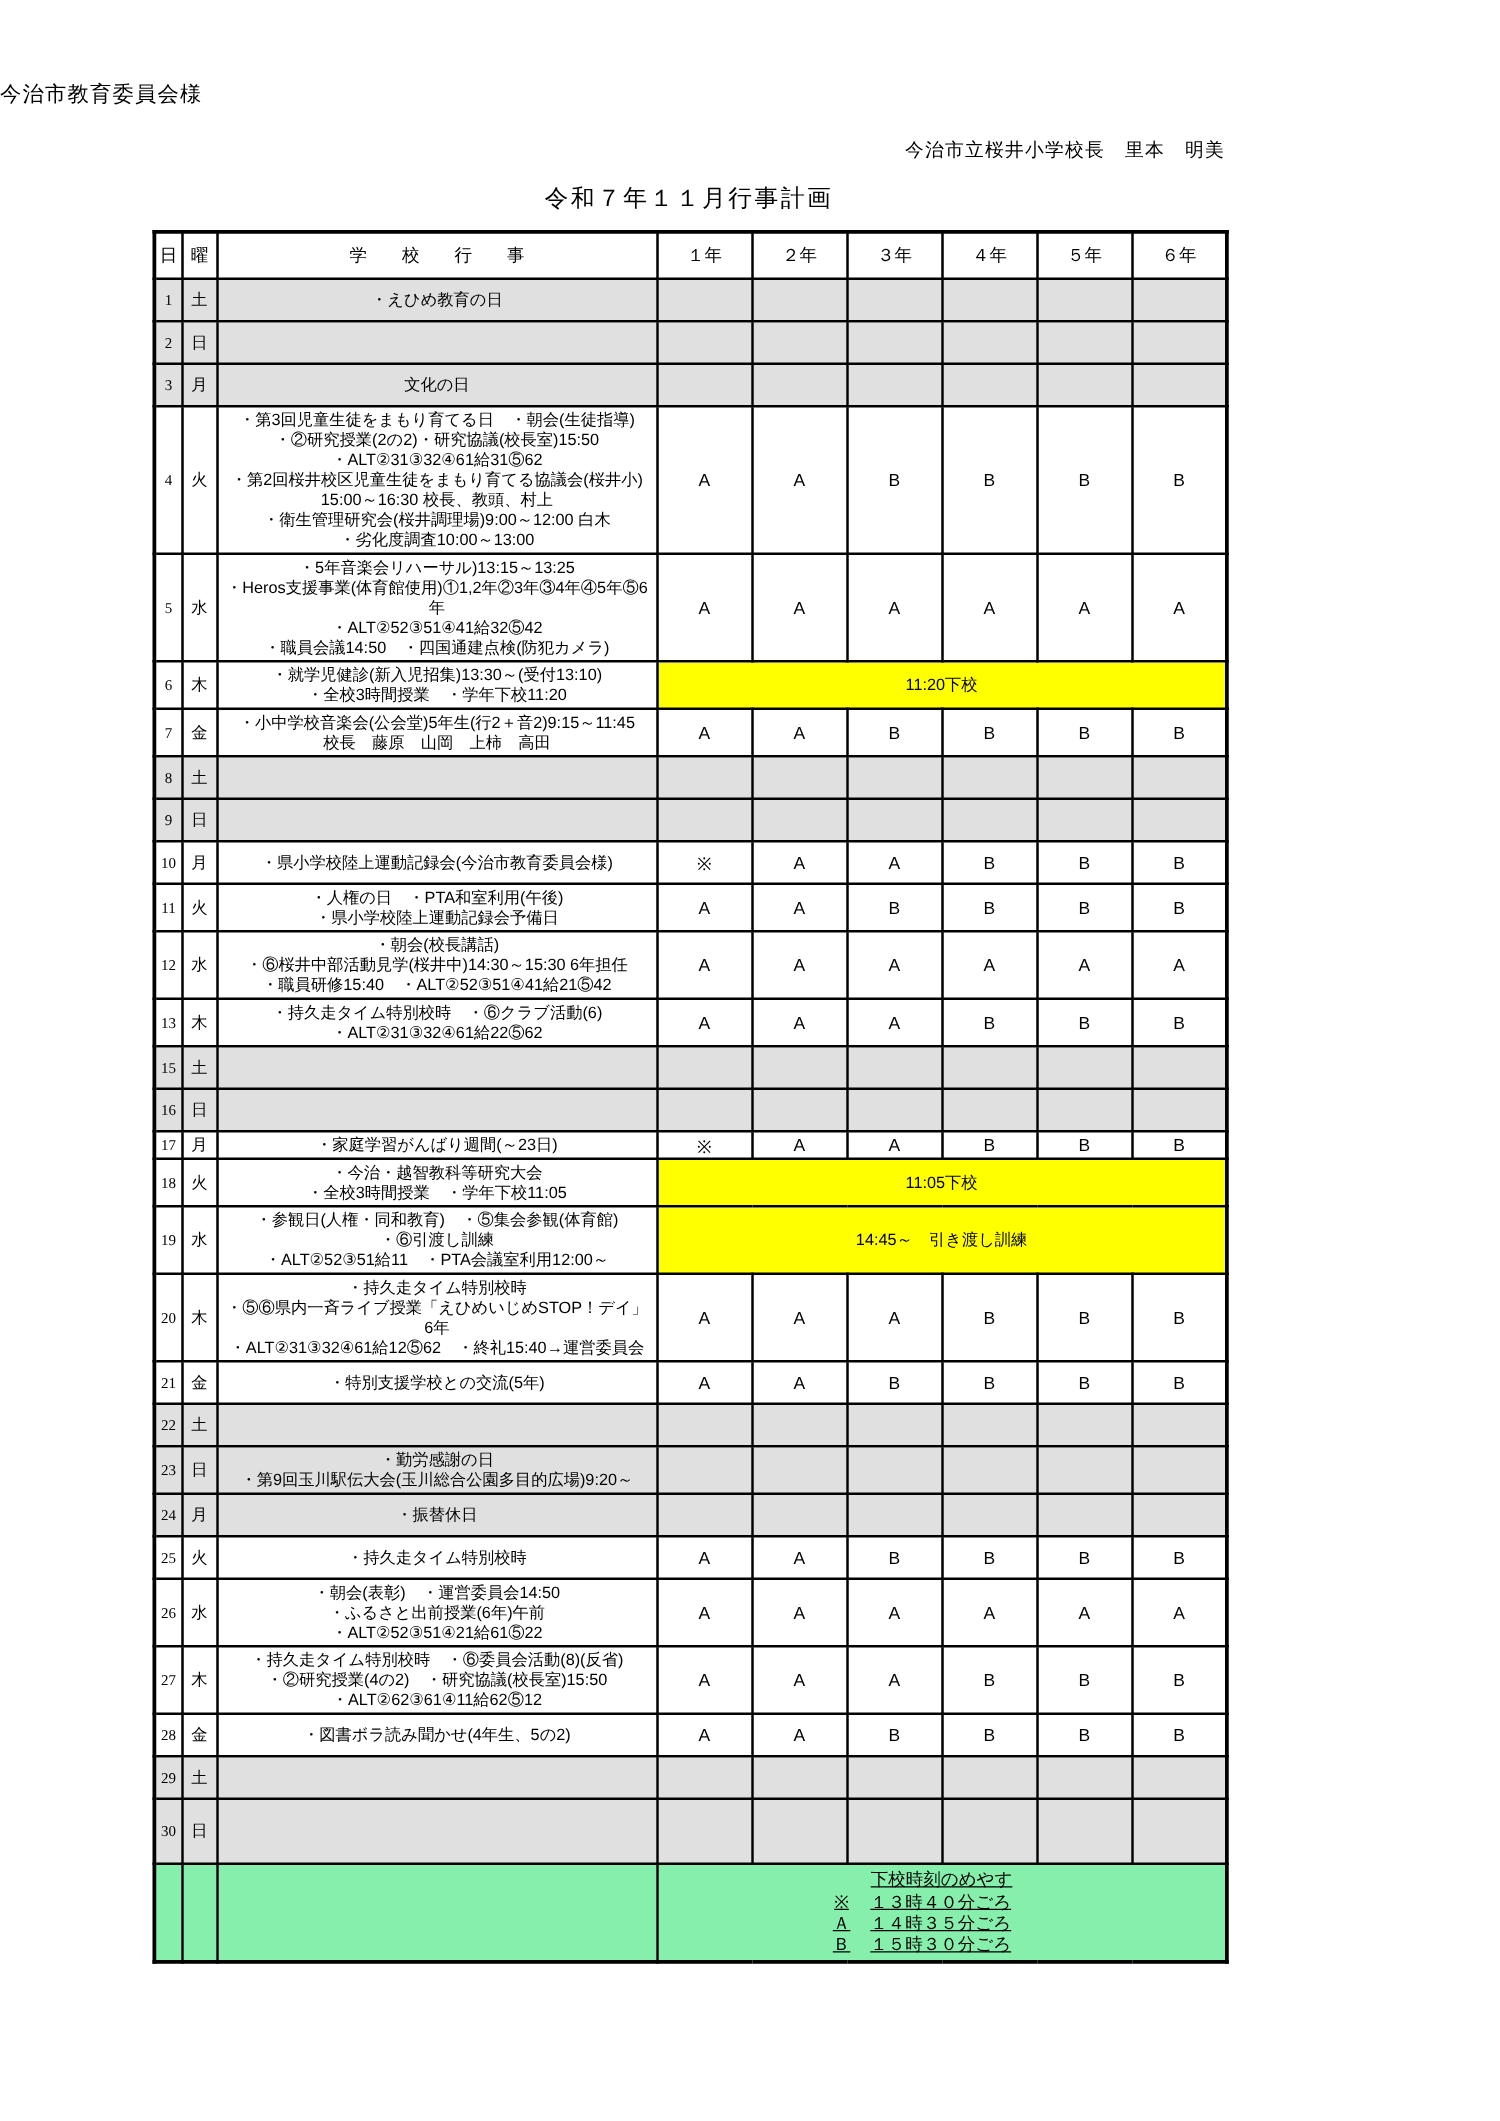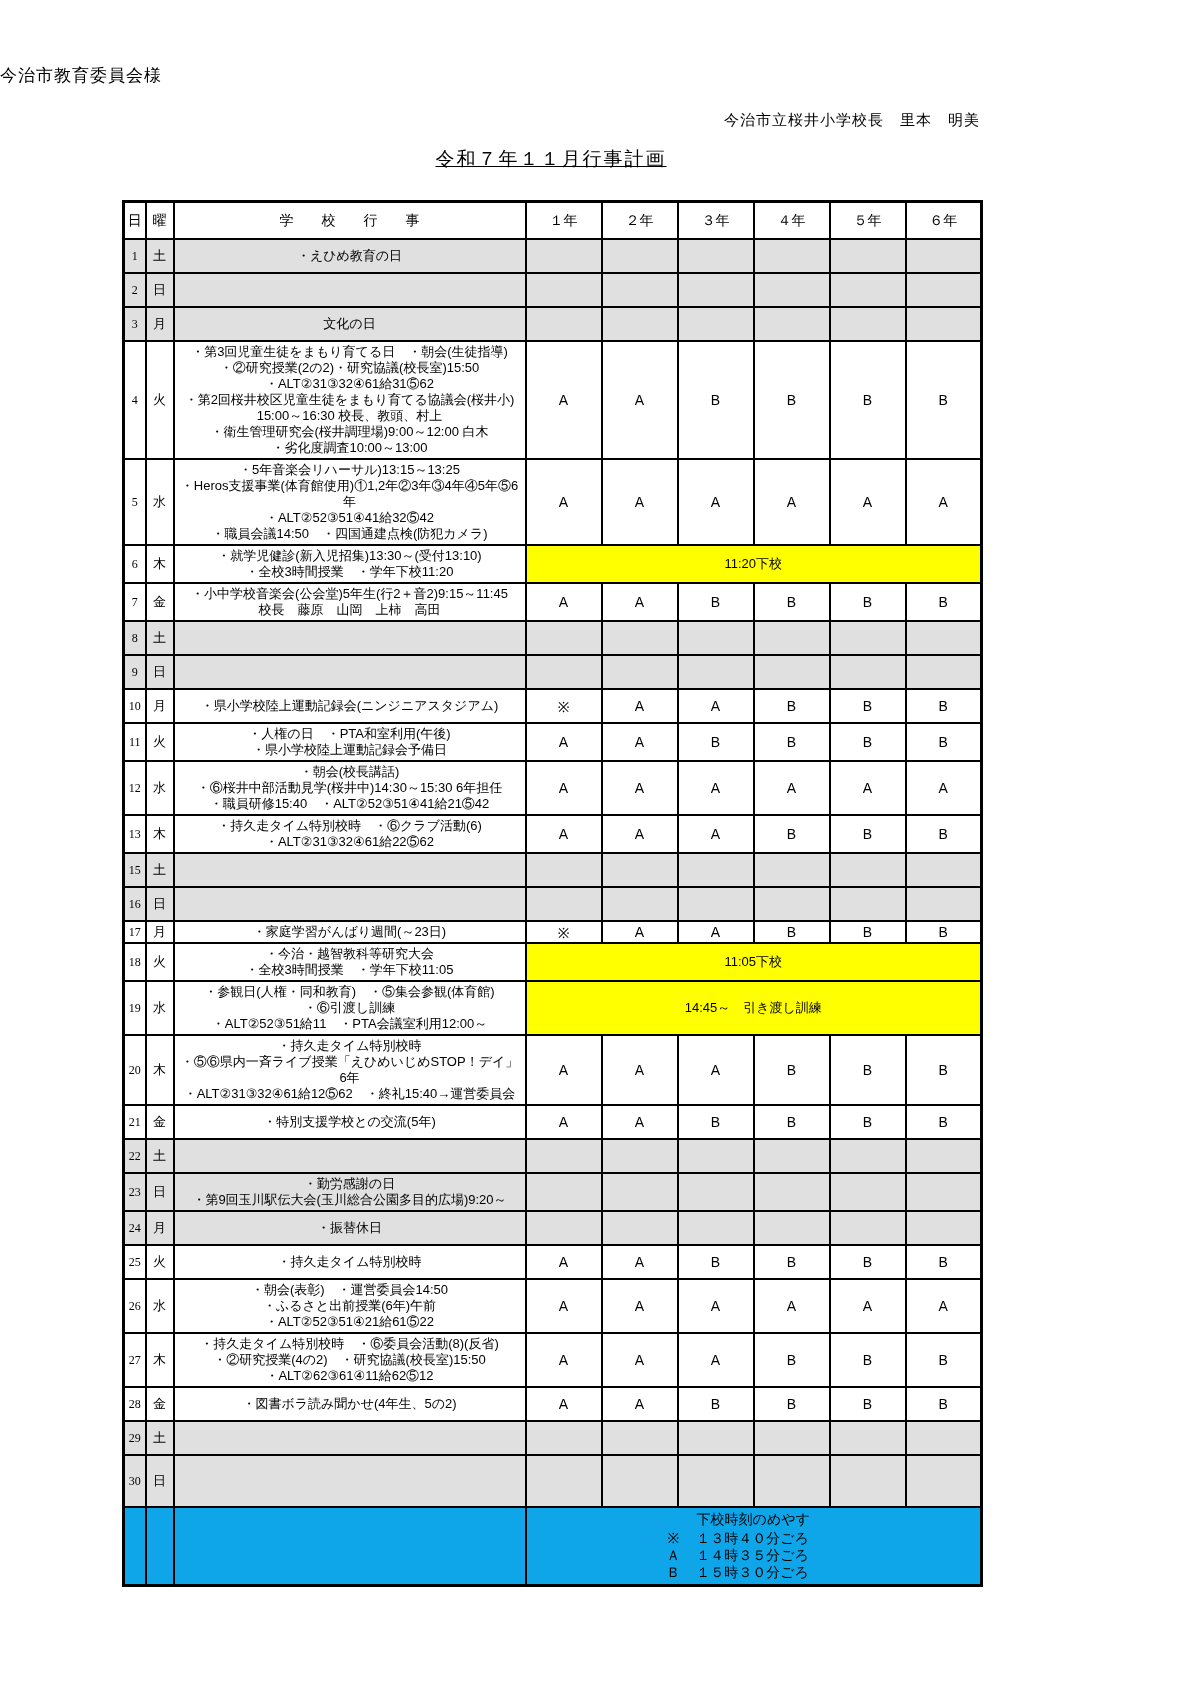--- a/index.html
+++ b/index.html
@@ -19,23 +19,22 @@
     text-align:right;
     font-size:15px;
     margin-top:24px;
     letter-spacing:1px;
   }
   .doc-title {
     width:858px; margin-left:122px;
     text-align:center;
     font-size:19px;
     margin-top:16px;
-    margin-bottom:28px;
+    margin-bottom:12px;
     letter-spacing:2px;
-    text-decoration:underline;
   }
   table.schedule {
     border-collapse:collapse;
     margin-left:122px;
     width:858px;
     table-layout:fixed;
     border:3px solid #000;
   }
   .schedule th, .schedule td {
     border:2px solid #000;
@@ -69,21 +68,21 @@
   td.grade-cell {
     text-align:center;
     font-size:14px;
   }
   tr.shaded td { background:var(--shaded, #e0e0e0); }
   td.merged-cell {
     background:var(--highlight, #ffff00);
     text-align:center;
     font-size:13px;
   }
-  tfoot td { background:#0ea5e9; }
+  tfoot td { background:#86efac;text-decoration:underline; }
   td.note-cell {
     font-family:"Liberation Serif", serif;
     font-size:14px;
     text-align:center;
     vertical-align:top;
     padding:3px 0;
   }
   .note-title { margin-bottom:1px; }
   .note-line { display:flex; justify-content:center; line-height:17px; }
   .note-sym { width:46px; text-align:center; }
@@ -237,21 +236,21 @@
           <td class="grade-cell"></td>
           <td class="grade-cell"></td>
           <td class="grade-cell"></td>
           <td class="grade-cell"></td>
           <td class="grade-cell"></td>
         </tr>
         <tr style="height: 34px;">
           <td class="day-cell">10</td>
           <td class="wd-cell">月</td>
           <td class="event-cell">
-            <div class="event-line">・県小学校陸上運動記録会(ニンジニアスタジアム)</div>
+            <div class="event-line">・県小学校陸上運動記録会(今治市教育委員会様)</div>
           </td>
           <td class="grade-cell">※</td>
           <td class="grade-cell">A</td>
           <td class="grade-cell">A</td>
           <td class="grade-cell">B</td>
           <td class="grade-cell">B</td>
           <td class="grade-cell">B</td>
         </tr>
         <tr style="height: 38px;">
           <td class="day-cell">11</td>

